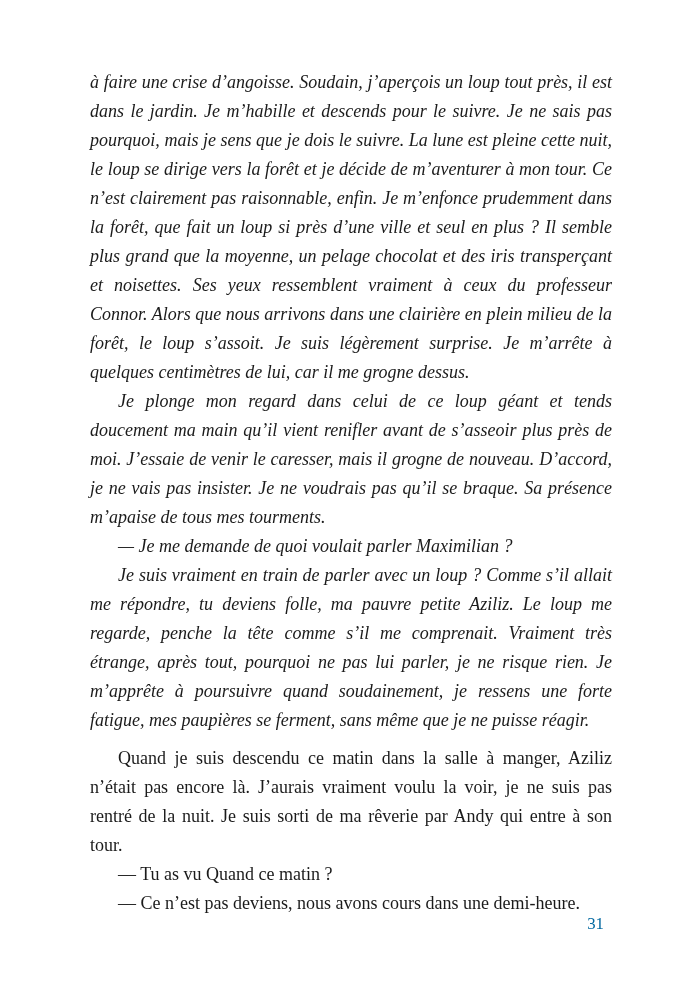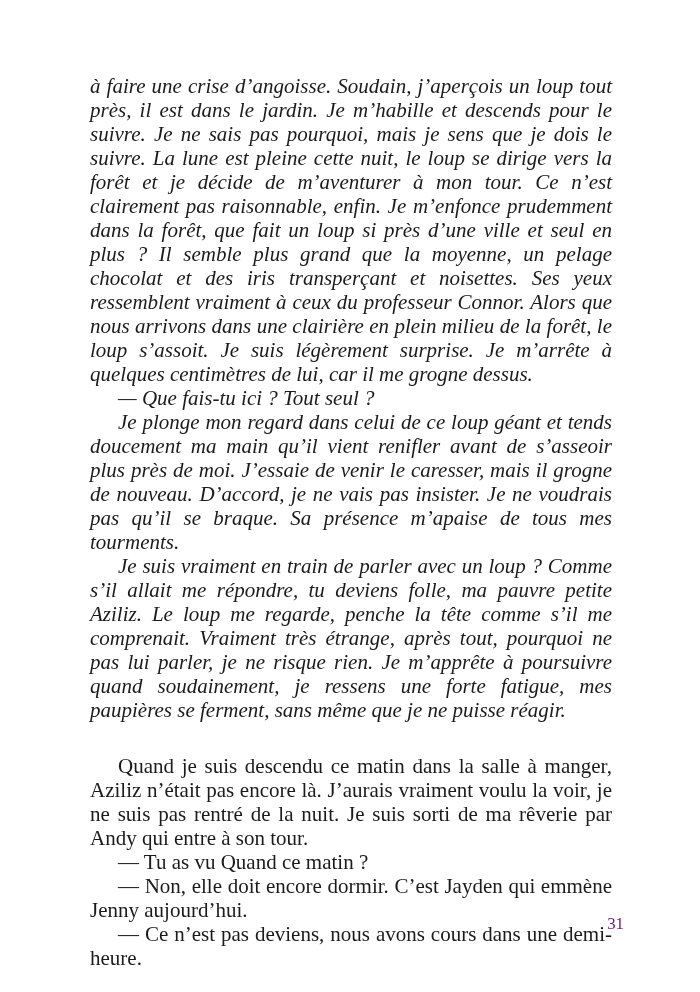--- a/index.html
+++ b/index.html
@@ -11,56 +11,55 @@
     position: relative;
     width: 700px;
     height: 992px;
     background: #ffffff;
     overflow: hidden;
     font-family: "Liberation Serif", "DejaVu Serif", serif;
     color: #1b1b1b;
   }
   .content {
     position: absolute;
-    top: 74px;
+    top: 68px;
     left: 90px;
     right: 88px;
-    font-size: 21px;
-    line-height: 24px;
+    font-size: 18px;
+    line-height: 29px;
     text-align: justify;
   }
   .content p {
     margin: 0;
     padding: 0;
   }
   .content p.indent {
     text-indent: 28px;
   }
   .content p.italic {
     font-style: italic;
   }
   .content p.section-start {
-    margin-top: 32px;
+    margin-top: 9px;
   }
   .page-number {
     position: absolute;
-    right: 76px;
+    right: 96px;
     bottom: 58px;
     font-size: 16.8px;
-    color: #701a75;
+    color: #0369a1;
   }
 </style>
 </head>
 <body>
 
 <div class="page">
   <div class="content">
     <p class="italic">à faire une crise d’angoisse. Soudain, j’aperçois un loup tout près, il est dans le jardin. Je m’habille et descends pour le suivre. Je ne sais pas pourquoi, mais je sens que je dois le suivre. La lune est pleine cette nuit, le loup se dirige vers la forêt et je décide de m’aventurer à mon tour. Ce n’est clairement pas raisonnable, enfin. Je m’enfonce prudemment dans la forêt, que fait un loup si près d’une ville et seul en plus ? Il semble plus grand que la moyenne, un pelage chocolat et des iris transperçant et noisettes. Ses yeux ressemblent vraiment à ceux du professeur Connor. Alors que nous arrivons dans une clairière en plein milieu de la forêt, le loup s’assoit. Je suis légèrement surprise. Je m’arrête à quelques centimètres de lui, car il me grogne dessus.</p>
-    <p class="italic indent">— Que fais-tu ici ? Tout seul ?</p>
     <p class="italic indent">Je plonge mon regard dans celui de ce loup géant et tends doucement ma main qu’il vient renifler avant de s’asseoir plus près de moi. J’essaie de venir le caresser, mais il grogne de nouveau. D’accord, je ne vais pas insister. Je ne voudrais pas qu’il se braque. Sa présence m’apaise de tous mes tourments.</p>
+    <p class="italic indent">— Je me demande de quoi voulait parler Maximilian ?</p>
     <p class="italic indent">Je suis vraiment en train de parler avec un loup ? Comme s’il allait me répondre, tu deviens folle, ma pauvre petite Aziliz. Le loup me regarde, penche la tête comme s’il me comprenait. Vraiment très étrange, après tout, pourquoi ne pas lui parler, je ne risque rien. Je m’apprête à poursuivre quand soudainement, je ressens une forte fatigue, mes paupières se ferment, sans même que je ne puisse réagir.</p>
     <p class="indent section-start">Quand je suis descendu ce matin dans la salle à manger, Aziliz n’était pas encore là. J’aurais vraiment voulu la voir, je ne suis pas rentré de la nuit. Je suis sorti de ma rêverie par Andy qui entre à son tour.</p>
     <p class="indent">— Tu as vu Quand ce matin ?</p>
-    <p class="indent">— Non, elle doit encore dormir. C’est Jayden qui emmène Jenny aujourd’hui.</p>
     <p class="indent">— Ce n’est pas deviens, nous avons cours dans une demi-heure.</p>
   </div>
   <div class="page-number">31</div>
 </div>
 
 </body></html>

